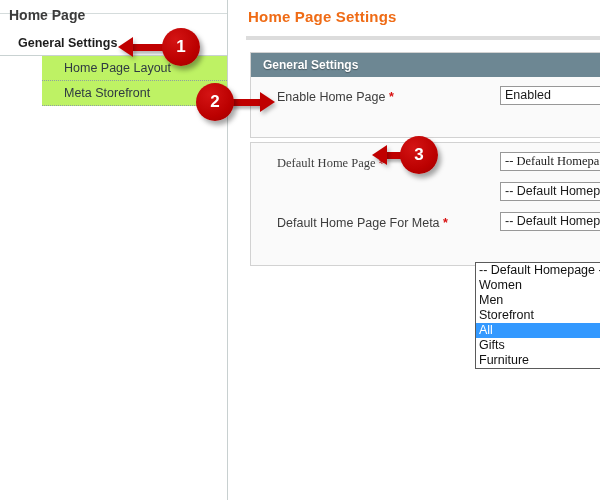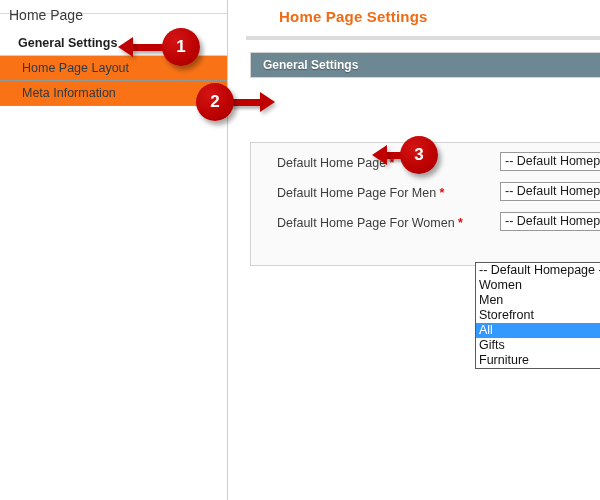--- a/index.html
+++ b/index.html
@@ -29,21 +29,21 @@
   }
   #sidebar-title {
     position: absolute;
     left: 0; top: 0;
     width: 227px;
     height: 14px;
     line-height: 30px;
     padding-left: 9px;
     box-sizing: border-box;
     font-size: 14px;
-    font-weight: normal;
+    font-weight: bold;
     color: #3b3b3b;
     border-bottom: 1px solid #d5dcdc;
   }
   #sidebar-list {
     position: absolute;
     left: 0; top: 31px;
     width: 227px;
   }
   .side-item {
     height: 25px;
@@ -55,33 +55,34 @@
     padding-left: 22px;
   }
   .side-item.active {
     background: #ffffff;
     font-weight: bold;
     color: #1d1d1d;
     padding-left: 18px;
     border-bottom: 1px solid #c9d2d2;
   }
   .side-item.plain {
-    background: #f97316;
+    background: #bef264;
+    margin-left: 42px;
   }
 
   
   #content {
     position: absolute;
     left: 228px; top: 0;
     width: 372px;
     height: 500px;
   }
   #page-title {
     position: absolute;
-    left: 51px; top: 8px;
+    left: 20px; top: 8px;
     font-size: 15px;
     font-weight: bold;
     color: #ef6b15;
     letter-spacing: 0.2px;
   }
   #title-rule {
     position: absolute;
     left: 18px; top: 36px;
     width: 354px;
     height: 4px;
@@ -211,55 +212,60 @@
 <div id="sidebar">
   <div id="sidebar-title">Home Page</div>
   <div id="sidebar-list">
     <div class="side-item active">
       <span>General Settings</span>
     </div>
     <div class="side-item plain">
       <span>Home Page Layout</span>
     </div>
     <div class="side-item plain">
-      <span>Meta Information</span>
+      <span>Meta Storefront</span>
     </div>
   </div>
 </div>
 
 <div id="content">
   <div id="page-title">Home Page Settings</div>
   <div id="title-rule"></div>
 
   <div class="panel" style="top:52px;">
     <div class="panel-head">General Settings</div>
+    <div class="panel-body" style="height:42px;">
+      <div class="field-row">
+        <div class="field-label">
+          <span>Enable Home Page</span>
+          <span class="req">*</span>
+        </div>
+        <div class="field-select">Enabled</div>
+      </div>
+    </div>
   </div>
 
   <div class="panel" style="top:142px;">
     <div class="panel-body" style="height:104px;">
 
-      <div class="field-row" style="height:30px;">
+      <div class="field-row" style="height:30px;font-family:Liberation Serif, serif;">
         <div class="field-label">
           <span>Default Home Page</span>
           <span class="req">*</span>
         </div>
         <div class="field-select">-- Default Homepage -</div>
       </div>
 
       <div class="field-row" style="height:30px;">
-        <div class="field-label">
-          <span>Default Home Page For Men</span>
-          <span class="req">*</span>
-        </div>
         <div class="field-select">-- Default Homepage -</div>
       </div>
 
       <div class="field-row" style="height:30px;">
         <div class="field-label">
-          <span>Default Home Page For Women</span>
+          <span>Default Home Page For Meta</span>
           <span class="req">*</span>
         </div>
         <div class="field-select">-- Default Homepage -</div>
       </div>
 
     </div>
   </div>
 </div>
 
 <div id="dropdown-list">

